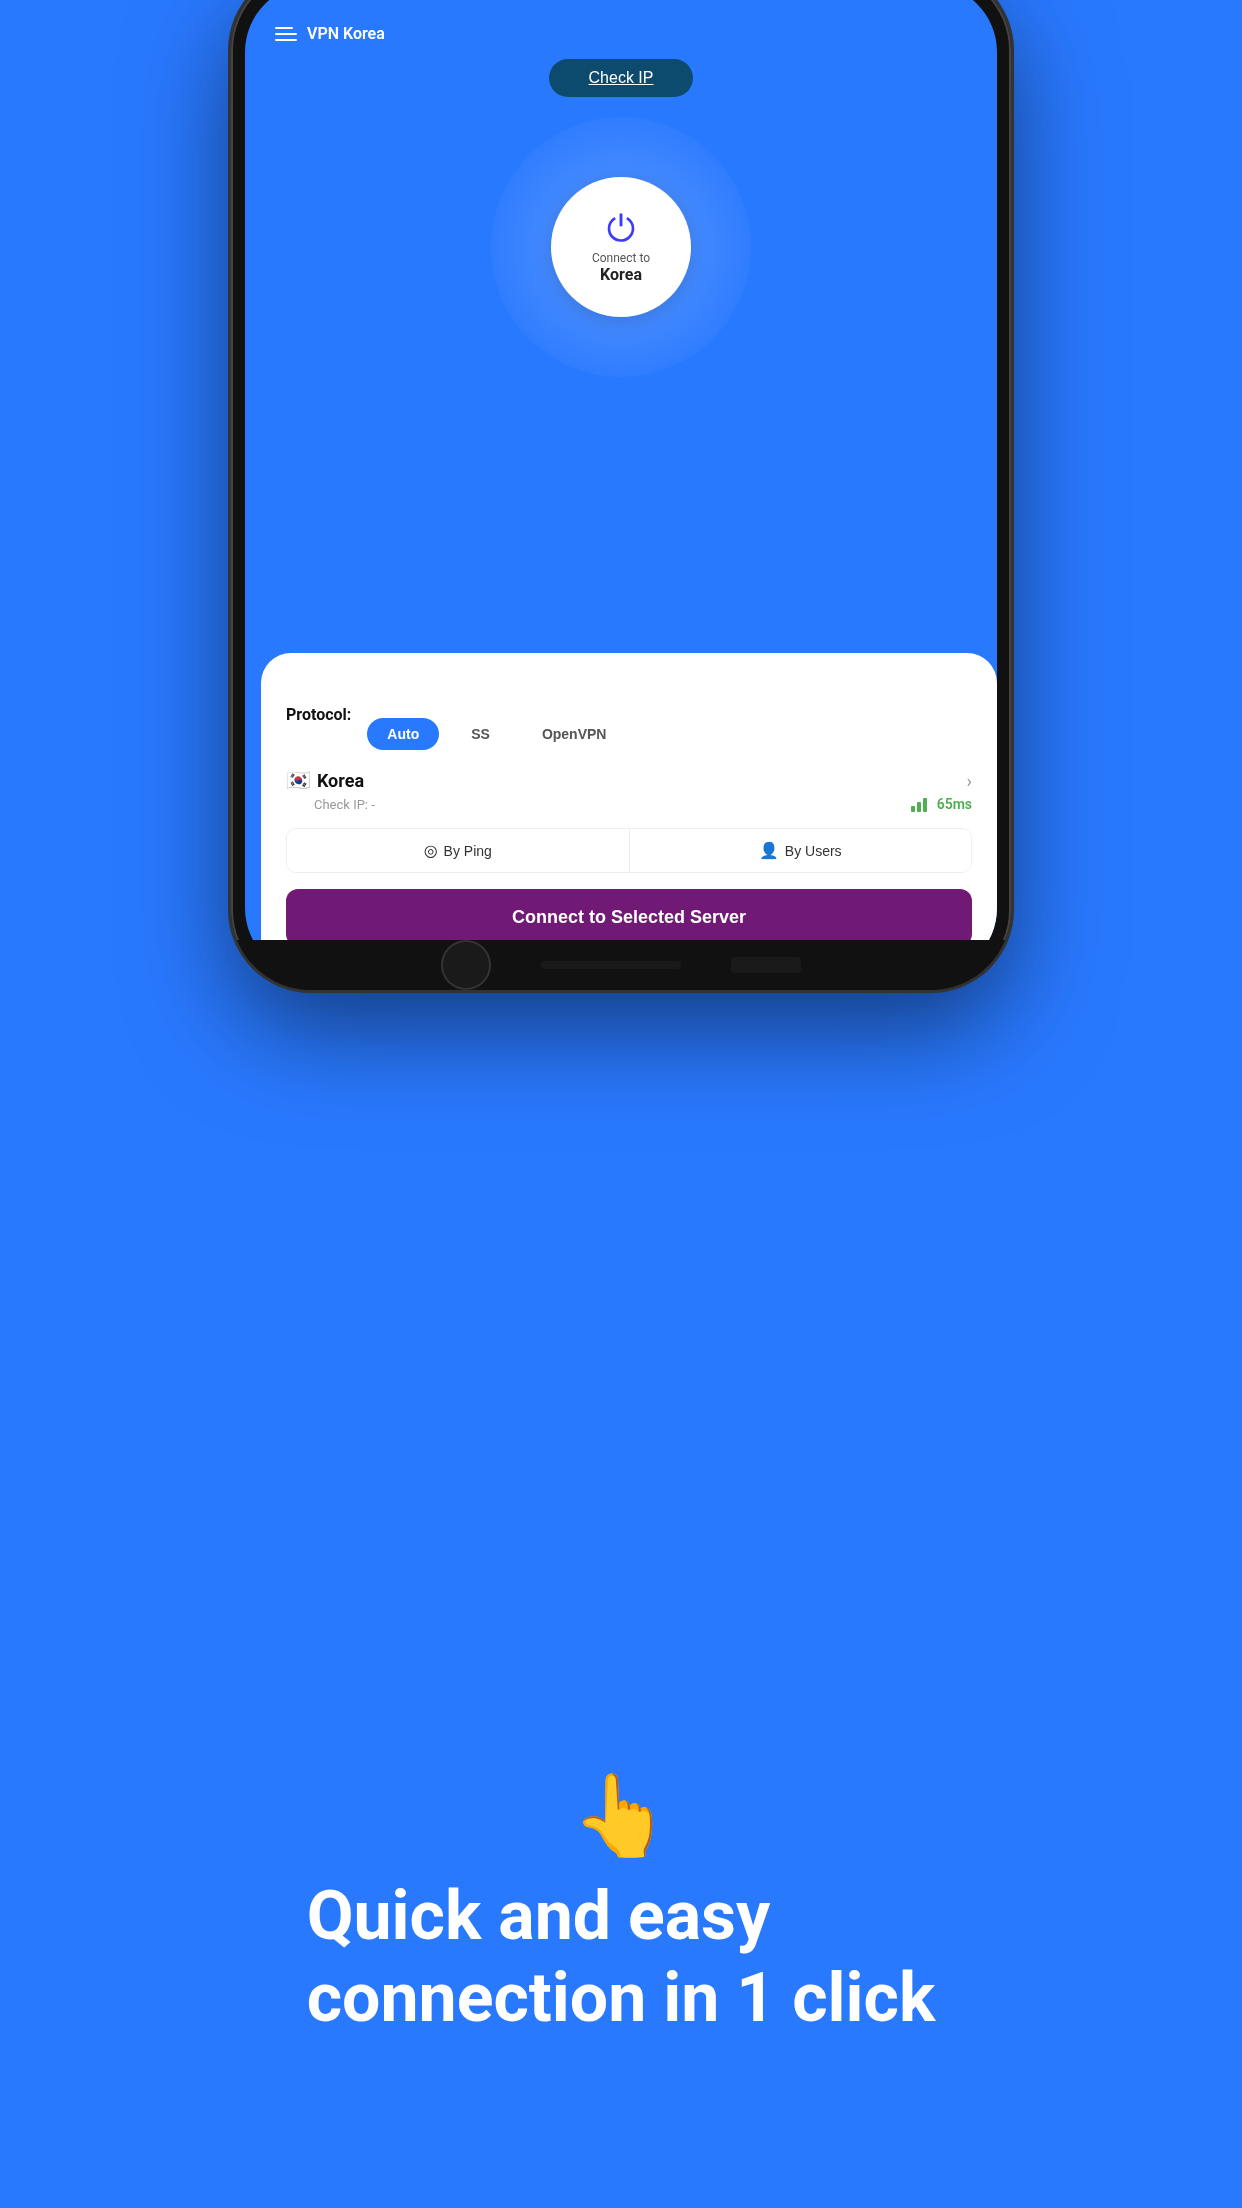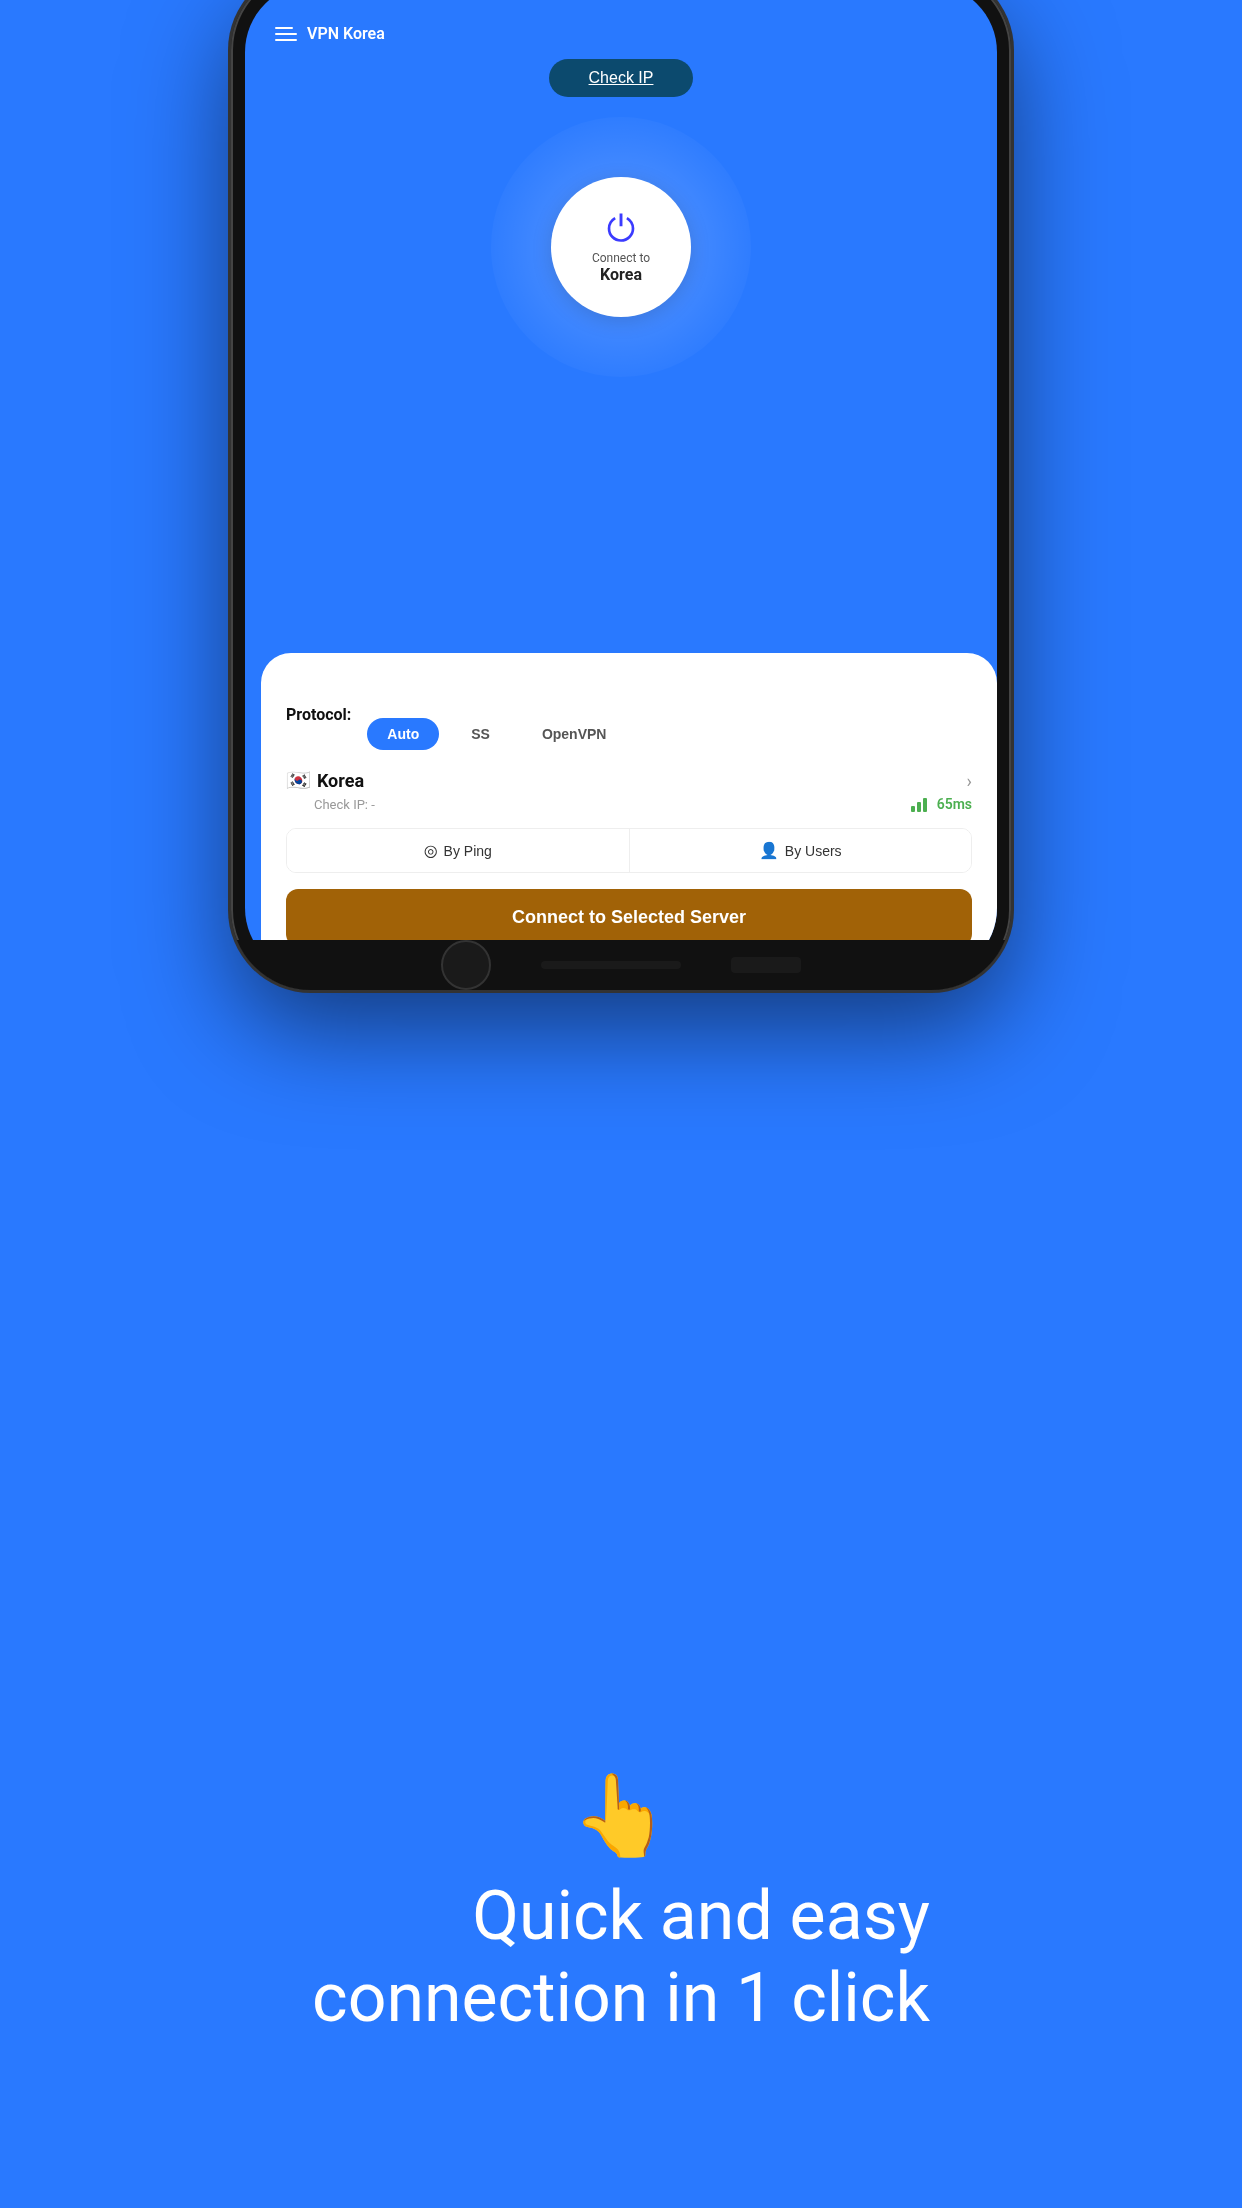--- a/index.html
+++ b/index.html
@@ -284,21 +284,21 @@
       border-right: 1px solid #eee;
     }
 
     .sort-icon {
       font-size: 16px;
     }
 
     
     .connect-btn {
       width: 100%;
-      background: #a16207;
+      background: #701a75;
       color: white;
       border: none;
       border-radius: 12px;
       padding: 18px;
       font-size: 18px;
       font-weight: 700;
       cursor: pointer;
       text-align: center;
     }
 
@@ -329,22 +329,22 @@
     }
 
     .pointing-hand {
       font-size: 80px;
       line-height: 1;
     }
 
     .tagline {
       color: white;
       font-size: 68px;
-      font-weight: 400;
-      text-align: right;
+      font-weight: 700;
+      text-align: left;
       line-height: 1.2;
       padding: 0 60px;
     }
 
     .bottom-circle {
       width: 50px;
       height: 50px;
       border-radius: 50%;
       background: #1a1a1a;
       border: 2px solid #333;

